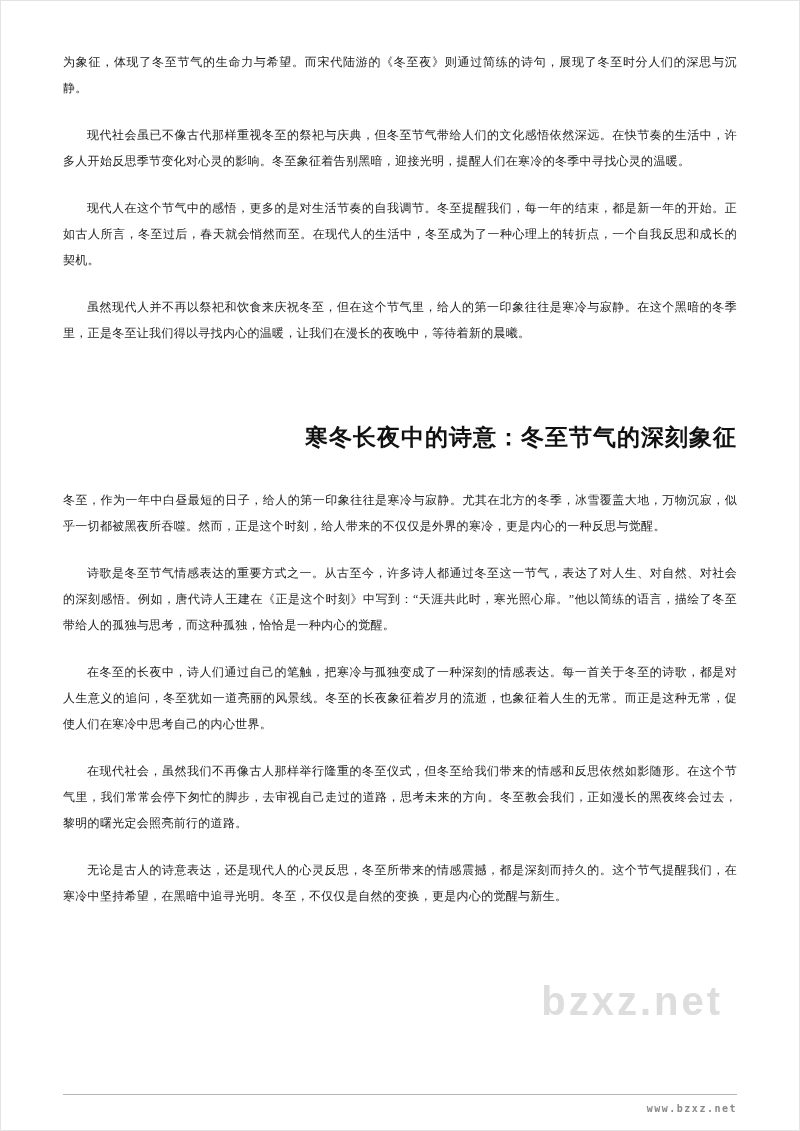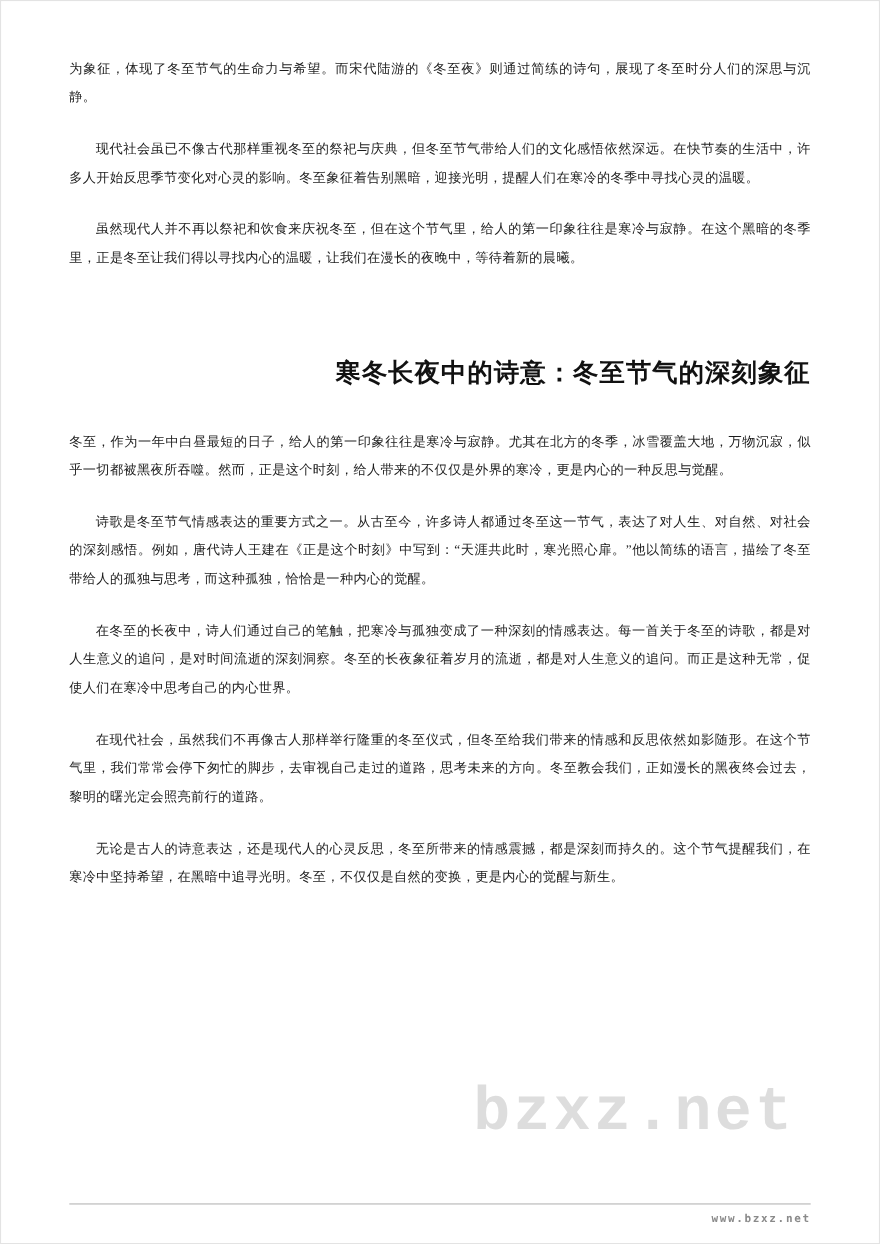--- a/index.html
+++ b/index.html
@@ -42,23 +42,23 @@
     font-weight: bold;
     margin: 76px 0 34px 0;
     letter-spacing: 1px;
     color: #111111;
   }
   .watermark {
     position: absolute;
     right: 76px;
     top: 978px;
     z-index: 1;
-    font-family: Liberation Mono, monospace;
+    font-family: Liberation Sans, sans-serif;
     font-weight: bold;
-    font-size: 56px;
+    font-size: 40px;
     letter-spacing: 3px;
     color: rgba(180, 180, 180, 0.45);
     user-select: none;
   }
   .footer-line {
     position: absolute;
     left: 62px;
     right: 62px;
     top: 1093px;
     border-top: 1px solid #b5b5b5;
@@ -82,31 +82,32 @@
 <div class="page">
 
   <div class="watermark">bzxz.net</div>
 
   <div class="content">
 
     <p class="para">为象征，体现了冬至节气的生命力与希望。而宋代陆游的《冬至夜》则通过简练的诗句，展现了冬至时分人们的深思与沉静。</p>
 
     <p class="para indent">现代社会虽已不像古代那样重视冬至的祭祀与庆典，但冬至节气带给人们的文化感悟依然深远。在快节奏的生活中，许多人开始反思季节变化对心灵的影响。冬至象征着告别黑暗，迎接光明，提醒人们在寒冷的冬季中寻找心灵的温暖。</p>
 
+    <p class="para indent">现代人在这个节气中的感悟，更多的是对生活节奏的自我调节。冬至提醒我们，每一年的结束，都是新一年的开始。正如古人所言，冬至过后，春天就会悄然而至。在现代人的生活中，冬至成为了一种心理上的转折点，一个自我反思和成长的契机。</p>
 
     <p class="para indent">虽然现代人并不再以祭祀和饮食来庆祝冬至，但在这个节气里，给人的第一印象往往是寒冷与寂静。在这个黑暗的冬季里，正是冬至让我们得以寻找内心的温暖，让我们在漫长的夜晚中，等待着新的晨曦。</p>
 
     <h1 class="title">寒冬长夜中的诗意：冬至节气的深刻象征</h1>
 
 
     <p class="para">冬至，作为一年中白昼最短的日子，给人的第一印象往往是寒冷与寂静。尤其在北方的冬季，冰雪覆盖大地，万物沉寂，似乎一切都被黑夜所吞噬。然而，正是这个时刻，给人带来的不仅仅是外界的寒冷，更是内心的一种反思与觉醒。</p>
 
     <p class="para indent">诗歌是冬至节气情感表达的重要方式之一。从古至今，许多诗人都通过冬至这一节气，表达了对人生、对自然、对社会的深刻感悟。例如，唐代诗人王建在《正是这个时刻》中写到：“天涯共此时，寒光照心扉。”他以简练的语言，描绘了冬至带给人的孤独与思考，而这种孤独，恰恰是一种内心的觉醒。</p>
 
-    <p class="para indent">在冬至的长夜中，诗人们通过自己的笔触，把寒冷与孤独变成了一种深刻的情感表达。每一首关于冬至的诗歌，都是对人生意义的追问，是对时间流逝的深刻洞察。冬至的长夜象征着岁月的流逝，都是对人生意义的追问。而正是这种无常，促使人们在寒冷中思考自己的内心世界。</p>
+    <p class="para indent">在冬至的长夜中，诗人们通过自己的笔触，把寒冷与孤独变成了一种深刻的情感表达。每一首关于冬至的诗歌，都是对人生意义的追问，冬至犹如一道亮丽的风景线。冬至的长夜象征着岁月的流逝，也象征着人生的无常。而正是这种无常，促使人们在寒冷中思考自己的内心世界。</p>
 
     <p class="para indent">在现代社会，虽然我们不再像古人那样举行隆重的冬至仪式，但冬至给我们带来的情感和反思依然如影随形。在这个节气里，我们常常会停下匆忙的脚步，去审视自己走过的道路，思考未来的方向。冬至教会我们，正如漫长的黑夜终会过去，黎明的曙光定会照亮前行的道路。</p>
 
     <p class="para indent">无论是古人的诗意表达，还是现代人的心灵反思，冬至所带来的情感震撼，都是深刻而持久的。这个节气提醒我们，在寒冷中坚持希望，在黑暗中追寻光明。冬至，不仅仅是自然的变换，更是内心的觉醒与新生。</p>
 
   </div>
 
   <div class="footer-line"></div>
 
   <div class="footer-text">www.bzxz.net</div>

